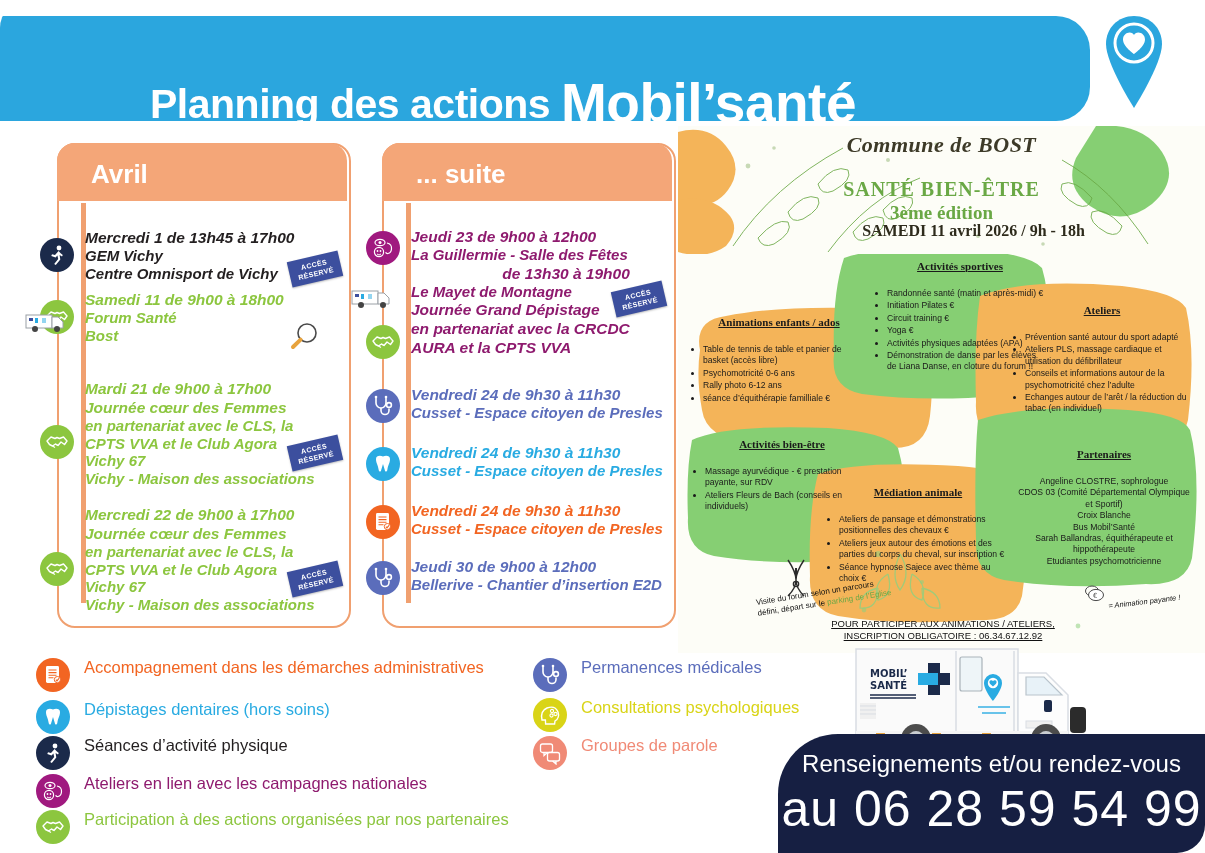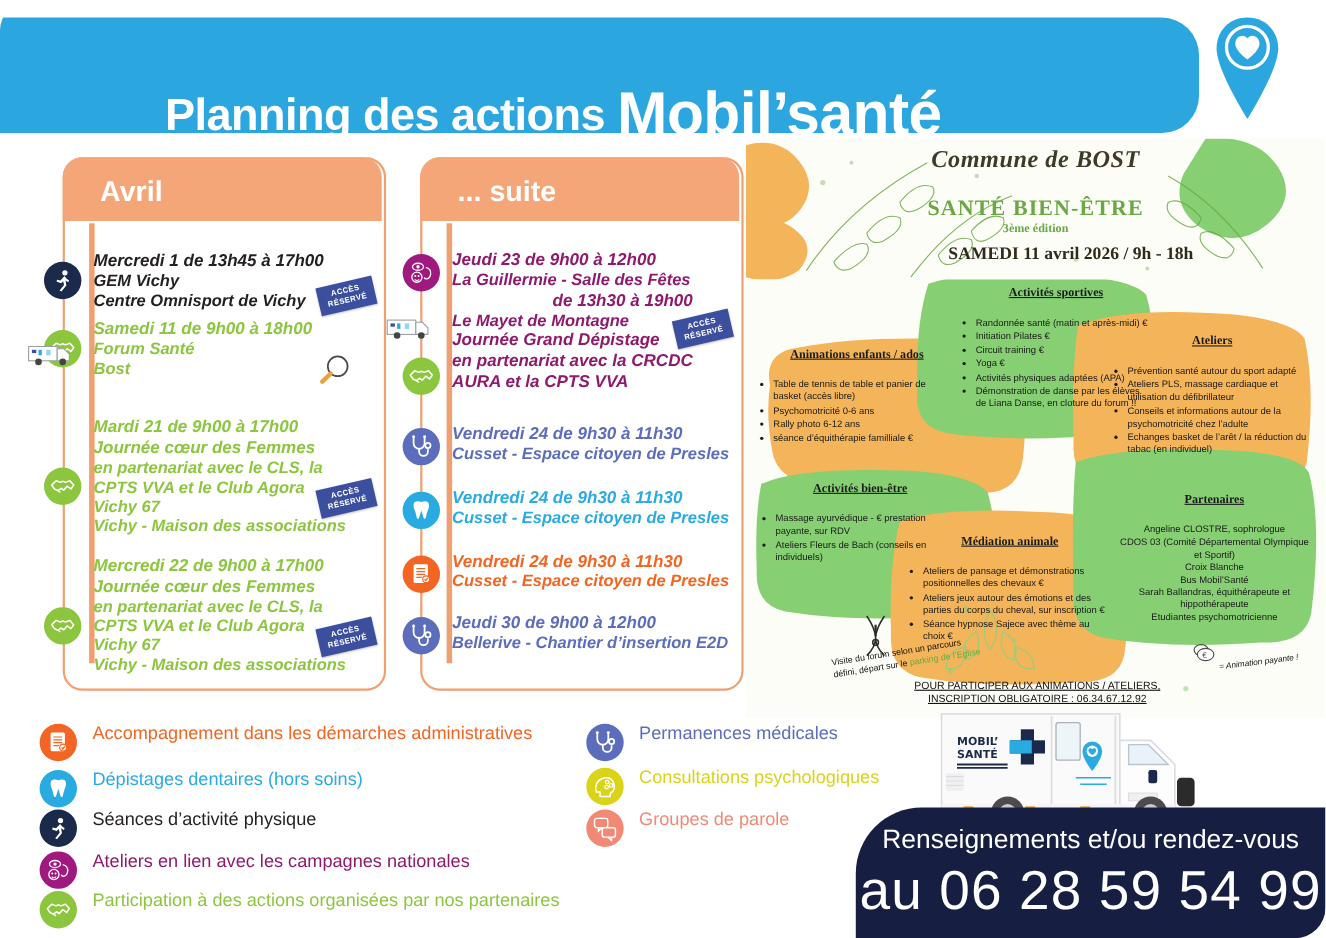--- a/index.html
+++ b/index.html
@@ -74,21 +74,21 @@
     background:#fdfdf7;overflow:hidden;
   }
   .flyer-top{position:absolute;left:0;top:0;width:527px;height:128px;overflow:hidden;}
   .fl-title{
     position:absolute;width:100%;text-align:center;
     font-family:"Liberation Serif", serif;
   }
   .fl-commune{top:6px;font-size:22px;font-weight:bold;font-style:italic;color:#3d3a28;letter-spacing:.5px;}
   .fl-forum{top:33px;font-size:17px;font-weight:bold;color:#6aa845;letter-spacing:1px;}
   .fl-sbe{top:52px;font-size:20px;font-weight:bold;color:#6aa845;letter-spacing:1px;}
-  .fl-ed{top:76px;font-size:11px;font-weight:bold;color:#6aa845;}
+  .fl-ed{top:76px;font-size:19px;font-weight:bold;color:#6aa845;}
   .fl-date{top:96px;font-size:16px;font-weight:bold;color:#2e2b1c;font-family:"Liberation Serif",serif;margin-left:32px;}
 
   .blob{position:absolute;}
   .blob h4{
     margin:0 0 16px 0;text-align:center;font-size:11px;font-weight:bold;
     font-family:"Liberation Serif", serif;text-decoration:underline;color:#1a1a1a;
   }
   .blob ul{margin:0;padding-left:13px;}
   .blob li{font-size:8.6px;line-height:11.4px;margin-bottom:1px;color:#1a1a1a;}
   .blob p{margin:0;font-size:8.6px;line-height:11.4px;text-align:center;color:#1a1a1a;}
@@ -411,21 +411,21 @@
         <li>Démonstration de danse par les élèves de Liana Danse, en cloture du forum !!</li>
       </ul>
     </div>
 
     <div class="blob" style="left:334px;top:178px;width:180px;">
       <h4>Ateliers</h4>
       <ul>
         <li>Prévention santé autour du sport adapté</li>
         <li>Ateliers PLS, massage cardiaque et utilisation du défibrillateur</li>
         <li>Conseils et informations autour de la psychomotricité chez l’adulte</li>
-        <li>Echanges basket de l’arêt / la réduction du tabac (en individuel)</li>
+        <li>Echanges autour de l’arêt / la réduction du tabac (en individuel)</li>
       </ul>
     </div>
 
     <div class="blob" style="left:14px;top:312px;width:180px;">
       <h4>Activités bien-être</h4>
       <ul>
         <li>Massage ayurvédique - € prestation payante, sur RDV</li>
         <li>Ateliers Fleurs de Bach (conseils en individuels)</li>
       </ul>
     </div>

